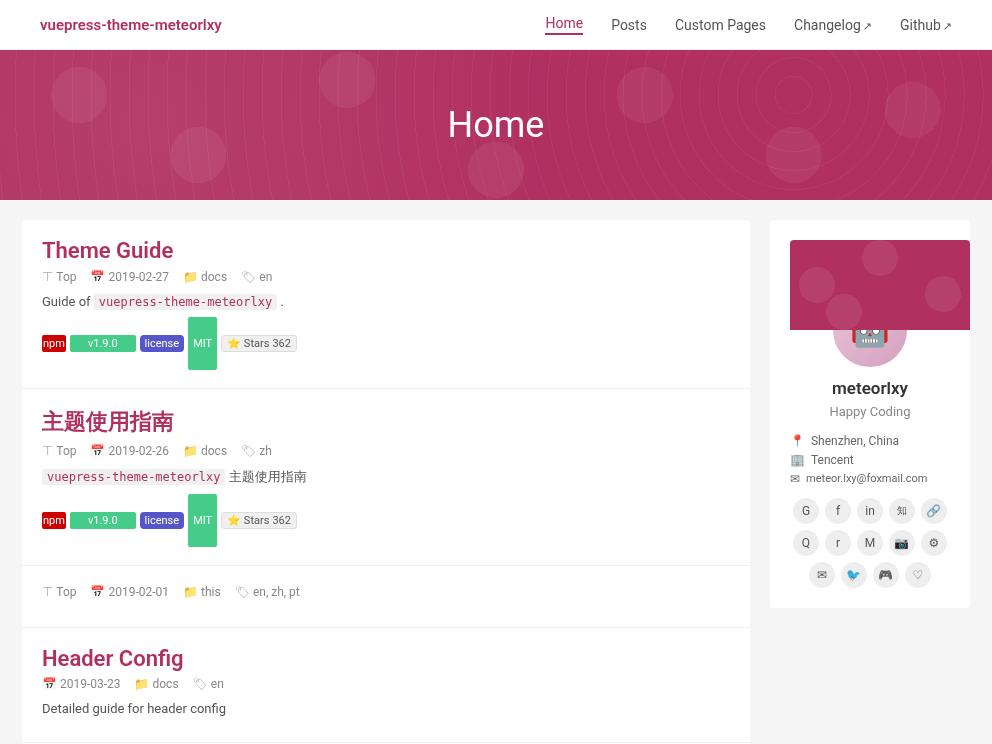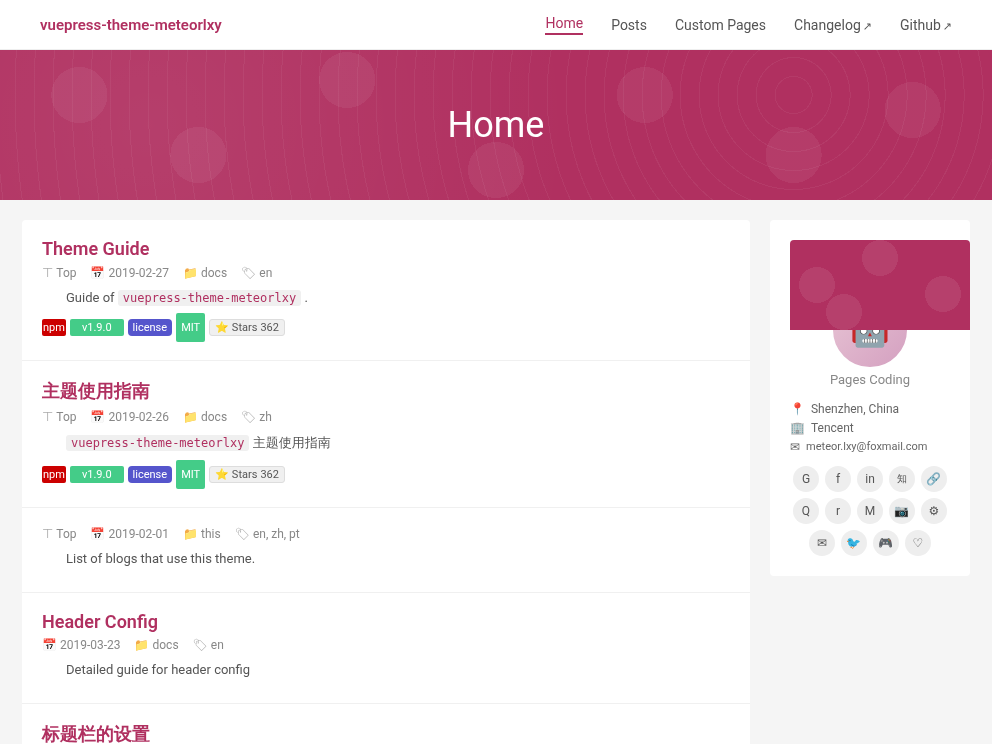--- a/index.html
+++ b/index.html
@@ -38,30 +38,30 @@
 
     
     .layout { max-width: 980px; margin: 0 auto; padding: 20px 16px; display: flex; gap: 20px; }
     .main { flex: 1; min-width: 0; }
     .sidebar { width: 200px; flex-shrink: 0; }
 
     
     .post-list { background: #fff; border-radius: 4px; }
     .post-item { padding: 18px 20px; border-bottom: 1px solid #f0f0f0; }
     .post-item:last-child { border-bottom: none; }
-    .post-title { font-size: 18px; font-weight: 600; color: #b03060; margin-bottom: 6px; }
+    .post-title { font-size: 22px; font-weight: 600; color: #b03060; margin-bottom: 6px; }
     .post-meta { display: flex; gap: 14px; align-items: center; color: #888; font-size: 12px; margin-bottom: 10px; flex-wrap: wrap; }
     .post-meta-item { display: flex; align-items: center; gap: 3px; }
-    .post-desc { color: #555; font-size: 13px; margin-bottom: 8px; margin-left: 24px; }
+    .post-desc { color: #555; font-size: 13px; margin-bottom: 8px; }
     .post-desc code { background: #f0f0f0; padding: 1px 5px; border-radius: 3px; font-size: 12px; color: #b03060; }
     .badges { display: flex; gap: 4px; align-items: center; flex-wrap: wrap; }
     .badge-npm { background: #c00; color: #fff; font-size: 11px; padding: 2px 1px; border-radius: 2px; }
-    .badge-version { background: #4c8; color: #fff; font-size: 11px; padding: 2px 12px; border-radius: 2px; }
+    .badge-version { background: #4c8; color: #fff; font-size: 11px; padding: 2px 18px; border-radius: 2px; }
     .badge-license { background: #55c; color: #fff; font-size: 11px; padding: 2px 5px; border-radius: 4px; }
-    .badge-mit { background: #4c8; color: #fff; font-size: 11px; padding: 8px 5px; border-radius: 2px; }
+    .badge-mit { background: #4c8; color: #fff; font-size: 11px; padding: 20px 5px; border-radius: 2px; }
     .badge-stars { display: inline-flex; align-items: center; gap: 3px; background: #f0f0f0; border: 1px solid #ddd; border-radius: 3px; font-size: 11px; padding: 1px 5px; color: #555; }
 
     
     .sidebar-card { background: #fff; border-radius: 4px; padding: 20px; text-align: center; }
     .avatar-bg { width: 180px; height: 90px; background: #b03060; border-radius: 4px 4px 0 0; position: relative; overflow: hidden; }
     .avatar-bg-pattern {
       width: 100%; height: 100%;
       background-image: 
         radial-gradient(circle 18px at 15% 50%, rgba(255,255,255,0.08) 100%, transparent 100%),
         radial-gradient(circle 18px at 50% 20%, rgba(255,255,255,0.08) 100%, transparent 100%),
@@ -186,23 +186,20 @@
           </span>
           <span class="post-meta-item">
             <span style="color:#aaa;">📁</span>
             <span>this</span>
           </span>
           <span class="post-meta-item">
             <span style="color:#aaa;">🏷</span>
             <span>en, zh, pt</span>
           </span>
         </div>
-        <div class="post-desc">
-          <span>List of blogs that use this theme.</span>
-        </div>
       </div>
 
       <div class="post-item">
         <div class="post-title">Header Config</div>
         <div class="post-meta">
           <span class="post-meta-item">
             <span style="color:#aaa;">📅</span>
             <span>2019-03-23</span>
           </span>
           <span class="post-meta-item">
@@ -231,22 +228,23 @@
   <aside class="sidebar">
     <div class="sidebar-card">
       <div class="avatar-bg">
         <div class="avatar-bg-pattern"></div>
       </div>
       <div class="avatar-container">
         <div class="avatar-img" style="background: linear-gradient(135deg, #e8c5d5, #d4a0c0);">
           <span style="font-size:32px;">🤖</span>
         </div>
       </div>
+      <div class="profile-name">meteorlxy</div>
       <div class="profile-bio">
-        <div>Pages Coding</div>
+        <div>Happy Coding</div>
       </div>
       <div class="profile-info">
         <div class="profile-info-item">
           <span>📍</span>
           <span>Shenzhen, China</span>
         </div>
         <div class="profile-info-item">
           <span>🏢</span>
           <span>Tencent</span>
         </div>

